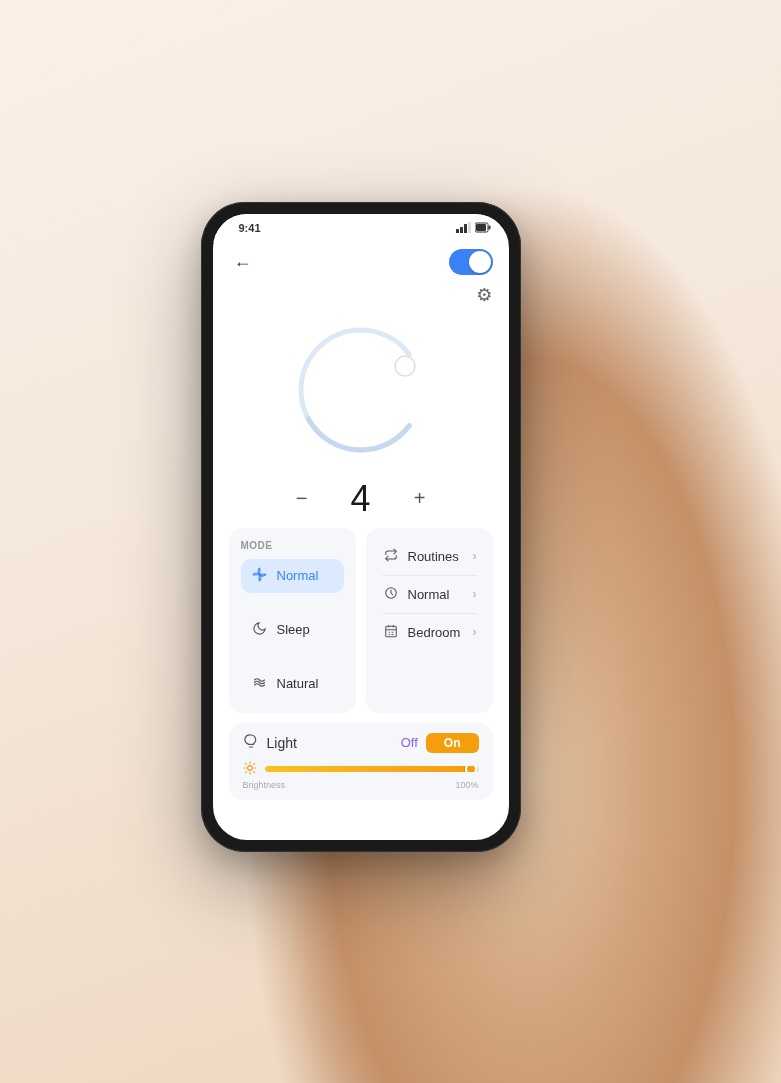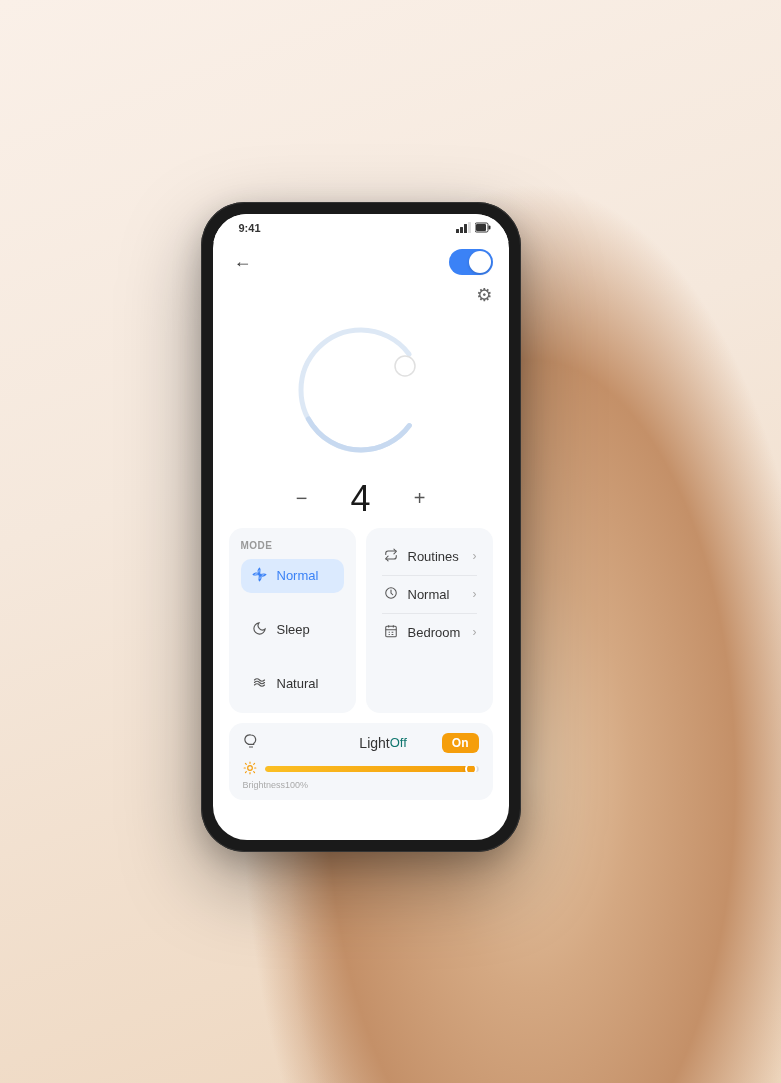--- a/index.html
+++ b/index.html
@@ -327,21 +327,20 @@
       background: #f5f7fa;
       border-radius: 14px;
       padding: 10px 14px;
       margin-bottom: 8px;
     }
 
     .light-row {
       display: flex;
       align-items: center;
       margin-bottom: 8px;
-      text-align: right;
     }
 
     .light-icon {
       font-size: 16px;
       color: #555;
       margin-right: 8px;
     }
 
     .light-label {
       font-size: 14px;
@@ -351,31 +350,30 @@
     }
 
     .light-toggle-group {
       display: flex;
       align-items: center;
       gap: 8px;
     }
 
     .off-label {
       font-size: 13px;
-      color: #0f766e;
+      color: #8b5cf6;
     }
 
     .on-badge {
       background: #f59e0b;
       color: white;
       font-size: 12px;
       font-weight: 600;
-      padding: 3px 10px;
+      padding: 3px 18px;
       border-radius: 6px;
-      margin-left: 27px;
     }
 
     .brightness-row {
       display: flex;
       align-items: center;
       gap: 8px;
     }
 
     .brightness-sun {
       font-size: 14px;
@@ -406,21 +404,21 @@
       width: 12px;
       height: 12px;
       background: #f59e0b;
       border-radius: 50%;
       border: 2px solid white;
       box-shadow: 0 1px 3px rgba(0,0,0,0.2);
     }
 
     .brightness-bottom {
       display: flex;
-      justify-content: flex-start;
+      justify-content: space-between;
       margin-top: 2px;
     }
 
     .brightness-label {
       font-size: 9px;
       color: #aaa;
     }
 
     .brightness-percent {
       font-size: 9px;

